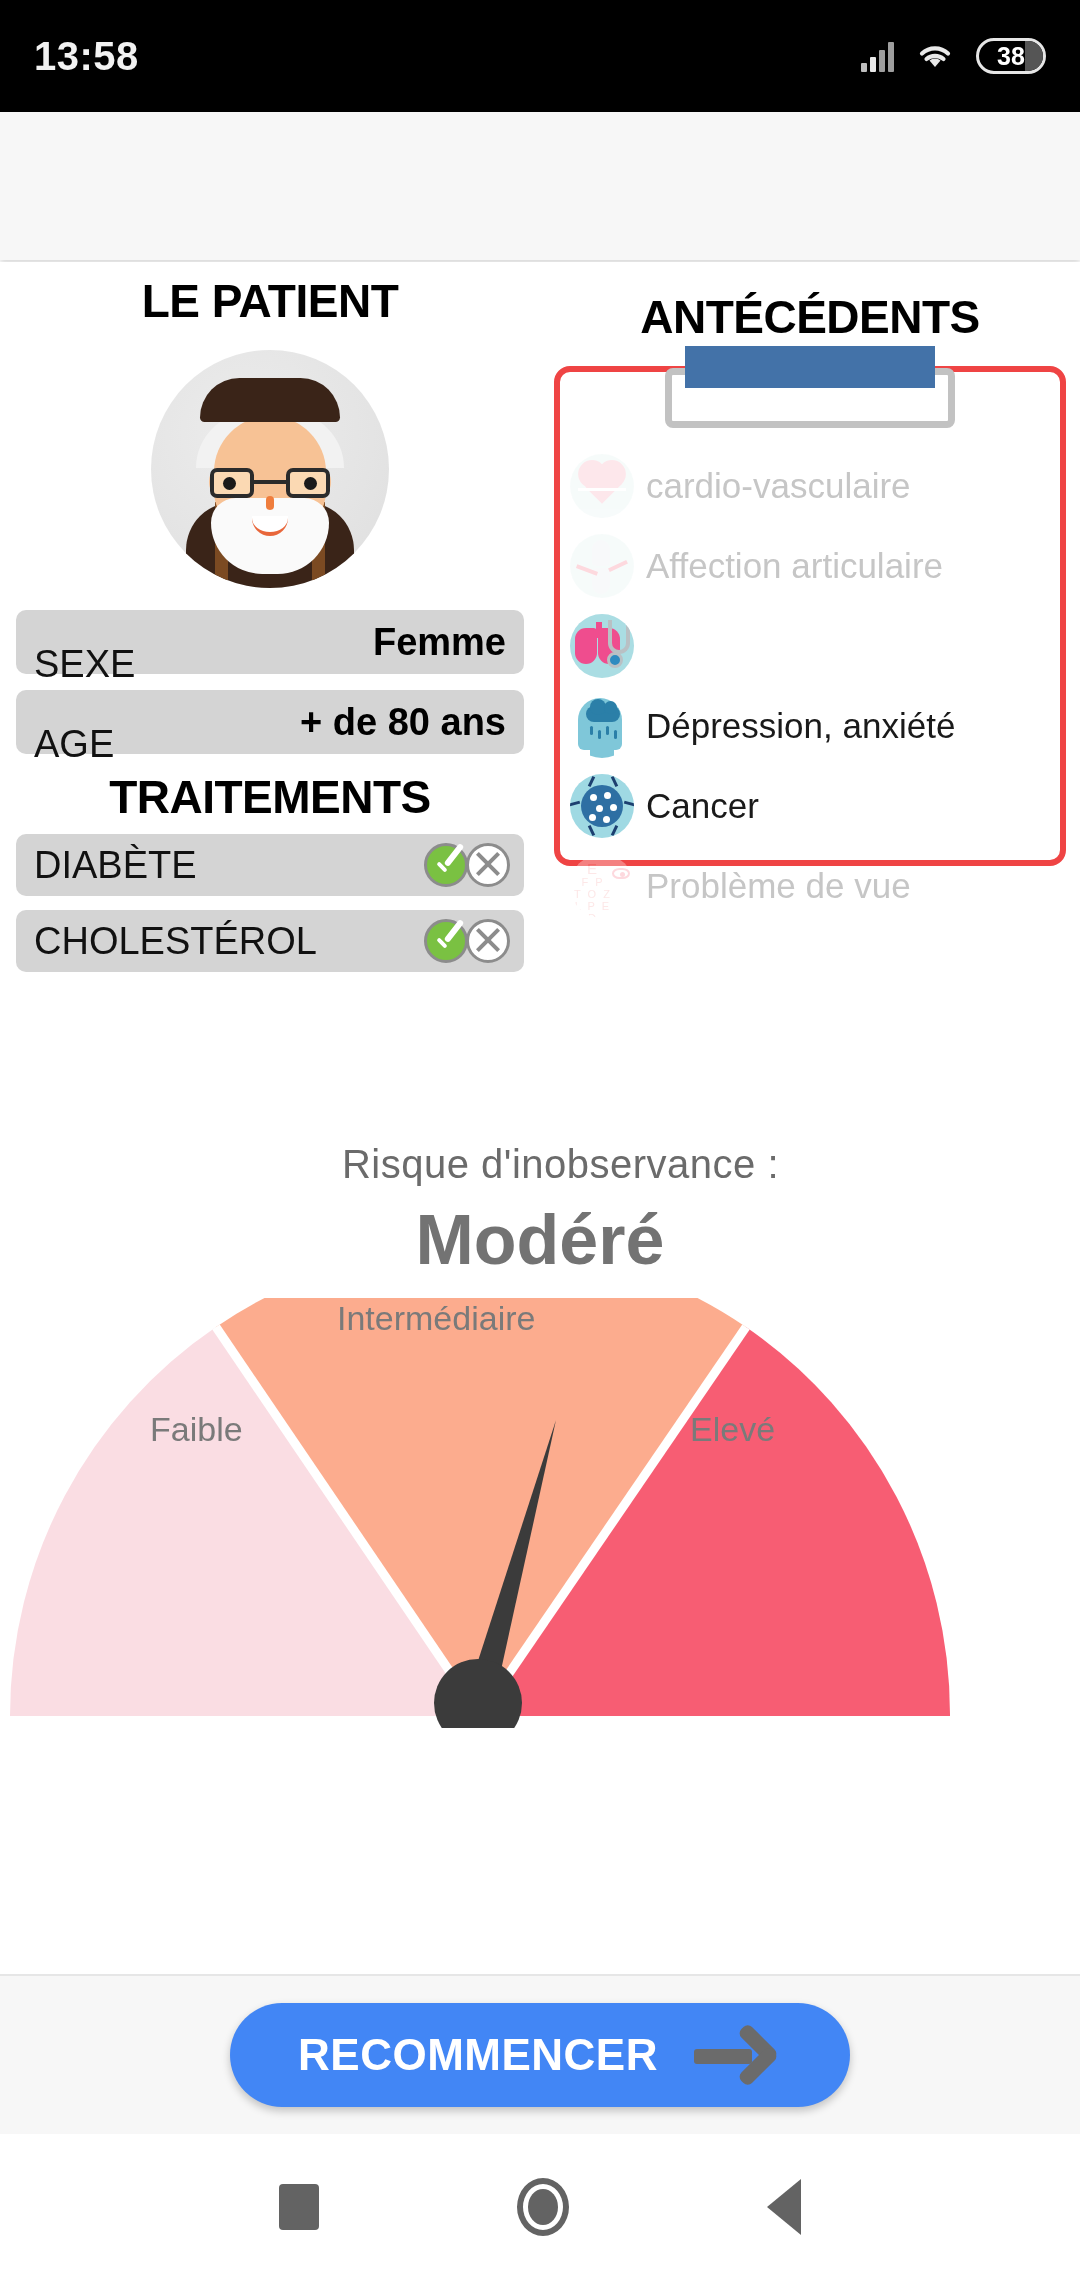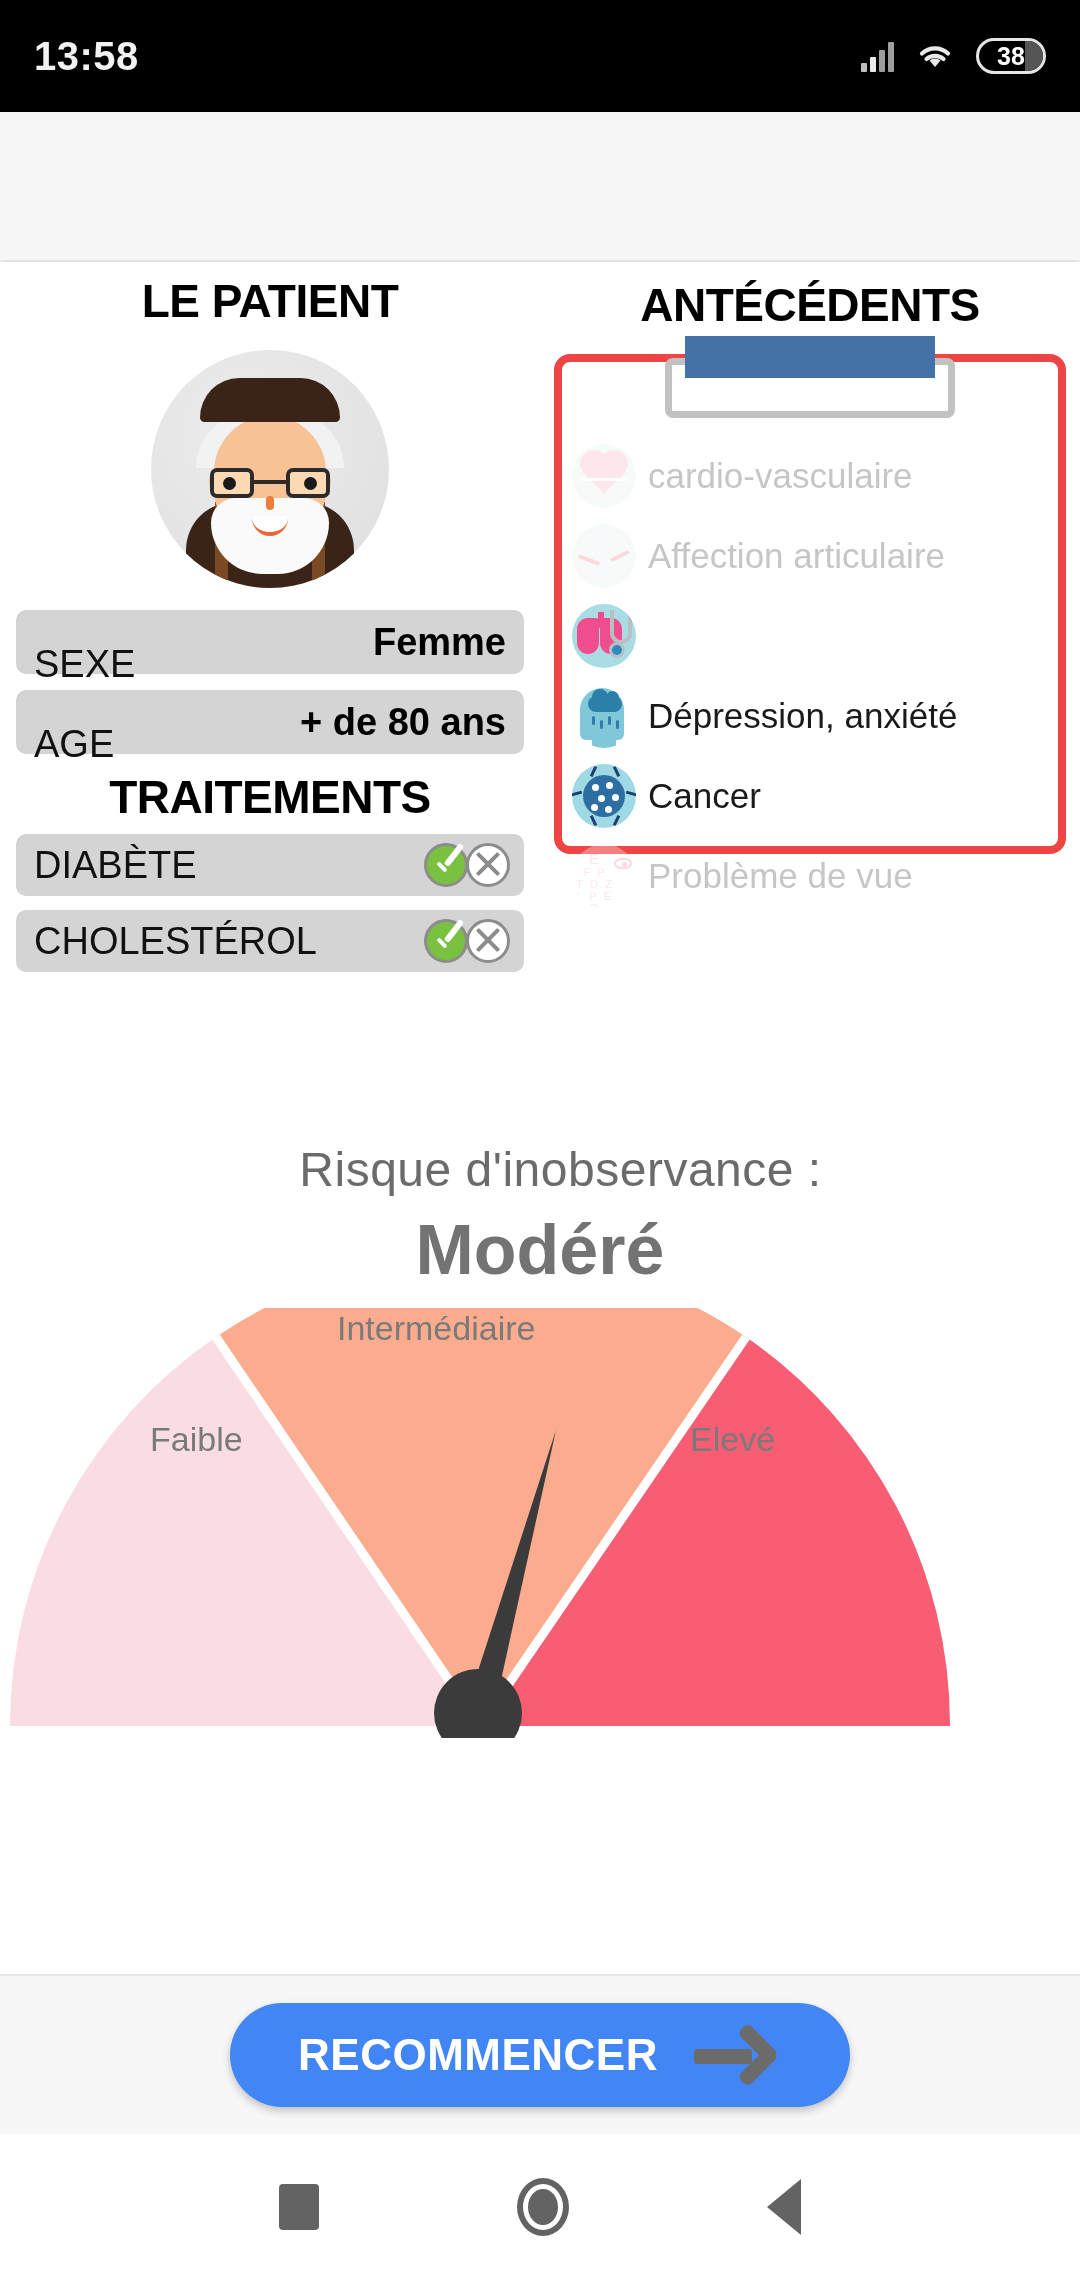--- a/index.html
+++ b/index.html
@@ -109,25 +109,25 @@
   .ic-check{width:44px;height:44px;border-radius:50%;background:#7ac142;border:3px solid #8c8c8c;position:relative;}
   .ic-check:before{content:"";position:absolute;left:9px;top:19px;width:12px;height:4px;background:#fff;transform:rotate(45deg);border-radius:2px;}
   .ic-check:after{content:"";position:absolute;left:14px;top:6px;width:26px;height:6px;background:#fff;transform:rotate(-52deg);border-radius:3px;}
   .ic-cross{width:44px;height:44px;border-radius:50%;background:#fff;border:3px solid #8c8c8c;position:relative;margin-left:-2px;}
   .ic-cross:before,.ic-cross:after{content:"";position:absolute;left:4px;top:16px;width:30px;height:4px;background:#8c8c8c;}
   .ic-cross:before{transform:rotate(45deg);}
   .ic-cross:after{transform:rotate(-45deg);}
 
   
   #right-col{ position:absolute; left:540px; top:0; width:540px; }
-  #antecedents-title{ margin-top:16px; }
+  #antecedents-title{ margin-top:28px; }
 
   #clipboard{
     position:relative;margin:22px 14px 0 14px;height:500px;
-    border:8px solid #ef4444;border-radius:16px;background:#fff;
+    border:6px solid #ef4444;border-radius:16px;background:#fff;
   }
   #clip-outer{
     position:absolute;left:50%;top:-4px;transform:translateX(-50%);
     width:290px;height:60px;border:7px solid #c2c2c2;border-radius:8px;background:#fff;
   }
   #clip-blue{
     position:absolute;left:50%;top:-26px;transform:translateX(-50%);
     width:250px;height:42px;background:#4372a8;
   }
   #ante-list{ position:absolute;left:0;top:74px;width:100%; }
@@ -179,21 +179,21 @@
 
   
   .ic-eye{background:#fff;}
   .ic-eye .bd{position:absolute;left:6px;top:4px;width:40px;height:56px;background:#fff;}
   .ic-eye .ln{position:absolute;color:#f9b7b7;font-size:11px;left:0;width:46px;text-align:center;letter-spacing:2px;}
   .ic-eye .ey{position:absolute;right:4px;top:14px;width:18px;height:11px;border:2px solid #fa8a9a;border-radius:50% 50% 50% 50%/60% 60% 60% 60%;}
   .ic-eye .ey:after{content:"";position:absolute;left:6px;top:2px;width:5px;height:5px;border-radius:50%;background:#fa8a9a;}
 
   
   #gauge-block{ position:absolute;left:0;top:880px;width:1080px; }
-  #risk-label{ font-size:48px;color:#6b6b6b;text-align:center;letter-spacing:.5px;padding-left:41px;}
+  #risk-label{ font-size:40px;color:#6b6b6b;text-align:center;letter-spacing:.5px;padding-left:41px;}
   #risk-value{ font-size:70px;color:#737373;font-weight:bold;text-align:center;margin-top:13px;}
   #gauge-wrap{ position:relative;width:1080px;height:430px;margin-top:18px;}
   #gauge-svg{ position:absolute;left:0;top:0;}
   .g-lab{ position:absolute;font-size:34px;color:#7a7a7a;}
 
   
   #footer{
     position:absolute;left:0;top:1974px;width:1080px;height:160px;
     background:#f7f7f7;border-top:2px solid #e6e6e6;
     display:flex;align-items:center;justify-content:center;

